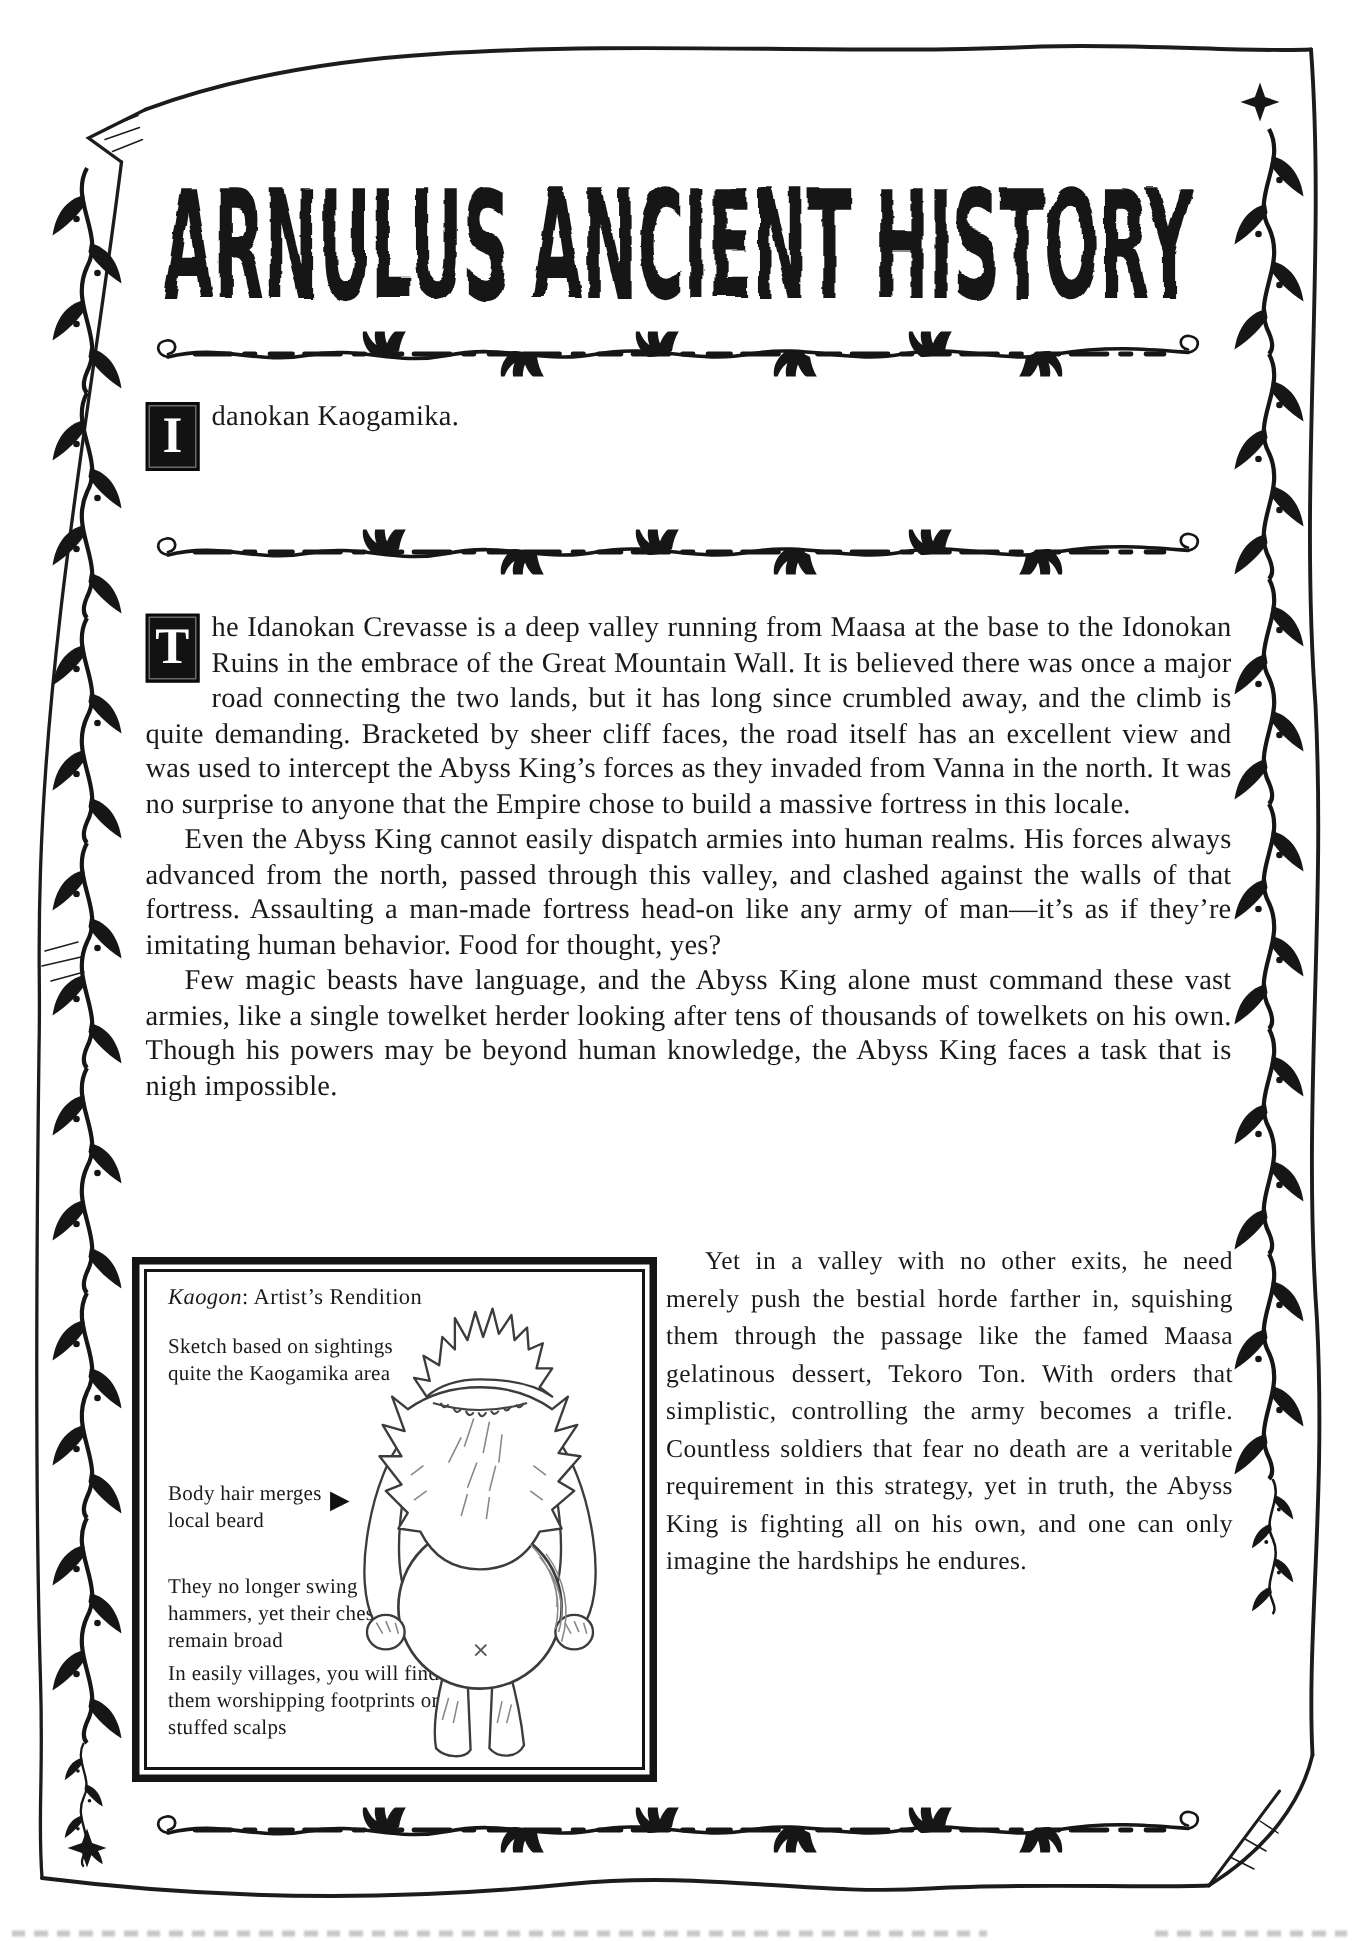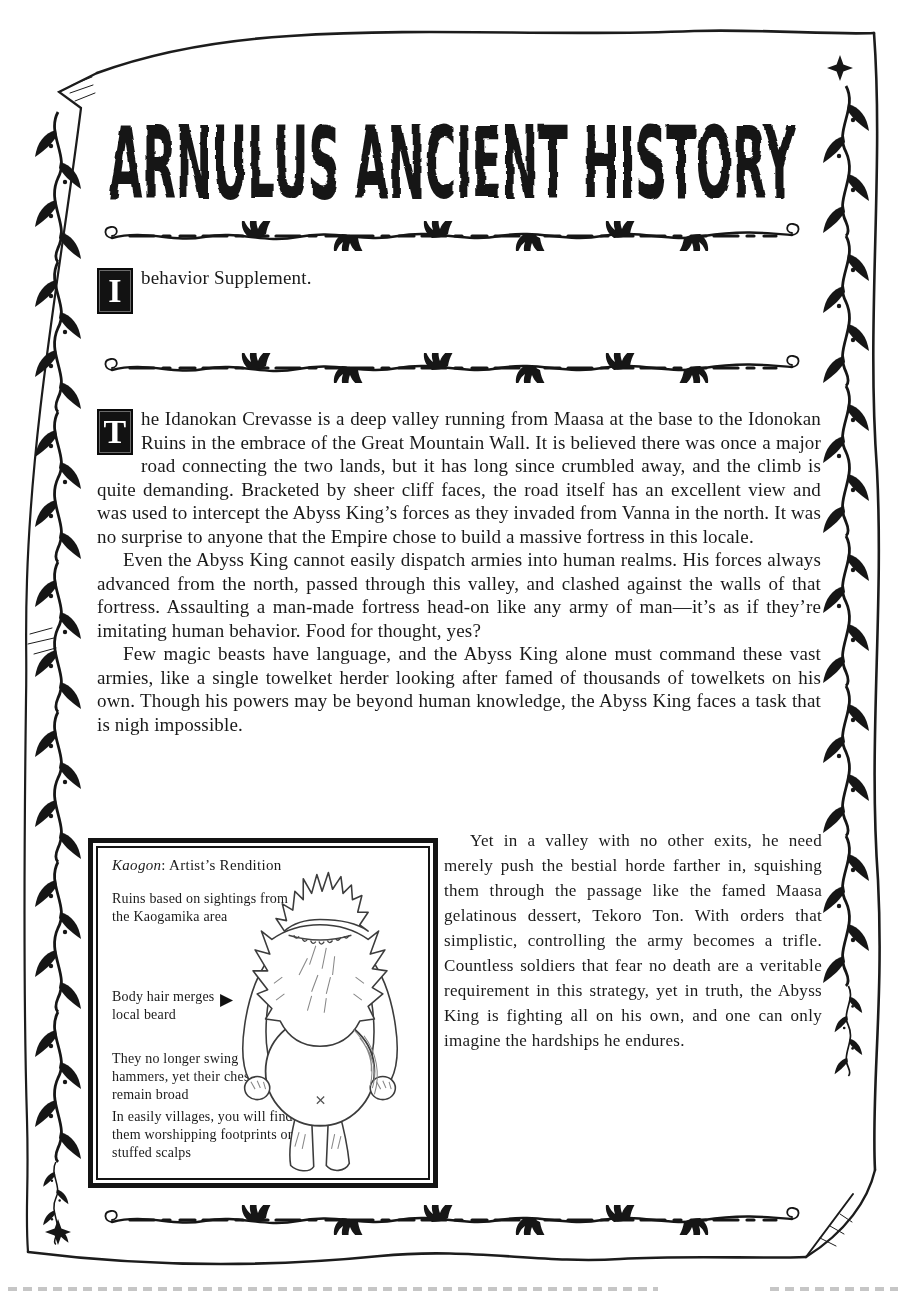--- a/index.html
+++ b/index.html
@@ -147,38 +147,38 @@
     <g transform="scale(1,1.32)" filter="url(#roughen)">
       <text x="9" y="67" textLength="686" lengthAdjust="spacingAndGlyphs" font-family="DejaVu Sans, sans-serif" font-weight="bold" font-size="76" fill="#161616">ARNULUS ANCIENT HISTORY</text>
     </g>
   </svg>
 
   <svg class="divider" id="div1" viewBox="0 0 704 30">
       <use href="#orn-div"></use>
     </svg>
 
   <div class="intro">
-    <span class="dropcap">I</span><span>behavior Supplement.</span>
+    <span class="dropcap">I</span><span>danokan Kaogamika.</span>
   </div>
 
   <svg class="divider" id="div2" viewBox="0 0 704 30">
       <use href="#orn-div"></use>
     </svg>
 
   <div class="main-block">
     <p><span class="dropcap">T</span><span>he Idanokan Crevasse is a deep valley running from Maasa at the base to the Idonokan Ruins in the embrace of the Great Mountain Wall.  It is believed there was once a major road connecting the two lands, but it has long since crumbled away, and the climb is quite demanding. Bracketed by sheer cliff faces, the road itself has an excellent view and was used to intercept the Abyss King’s forces as they invaded from Vanna in the north. It was no surprise to anyone that the Empire chose to build a massive fortress in this locale.</span></p>
     <p class="indent">Even the Abyss King cannot easily dispatch armies into human realms. His forces always advanced from the north, passed through this valley, and clashed against the walls of that fortress. Assaulting a man-made fortress head-on like any army of man—it’s as if they’re imitating human behavior. Food for thought, yes?</p>
-    <p class="indent">Few magic beasts have language, and the Abyss King alone must command these vast armies, like a single towelket herder looking after famed of thousands of towelkets on his own. Though his powers may be beyond human knowledge, the Abyss King faces a task that is nigh impossible.</p>
+    <p class="indent">Few magic beasts have language, and the Abyss King alone must command these vast armies, like a single towelket herder looking after tens of thousands of towelkets on his own. Though his powers may be beyond human knowledge, the Abyss King faces a task that is nigh impossible.</p>
   </div>
 
   <div class="figure-box">
     <div class="figure-inner">
       <div class="fig-caption"><span class="cap-i">Kaogon</span><span>: Artist’s Rendition</span></div>
 
-      <div class="fig-ann" id="ann1">Ruins based on sightings from the Kaogamika area</div>
+      <div class="fig-ann" id="ann1">Sketch based on sightings quite the Kaogamika area</div>
       <div class="fig-ann" id="ann2">Body hair merges local beard</div>
       <span class="pointer-arrow">▶</span>
       <div class="fig-ann" id="ann3">They no longer swing hammers, yet their chests remain broad</div>
       <div class="fig-ann" id="ann4">In easily villages, you will find them worshipping footprints or stuffed scalps</div>
 
       <svg class="creature" viewBox="0 0 200 300">
         <g stroke="#3c3c3c" stroke-width="1.5" stroke-linejoin="round" fill="#fff">
 
           <path d="M56,88 C42,100 32,128 28,156 C25,176 26,196 32,208 C36,216 46,218 50,210 C54,202 52,192 50,182 C46,160 50,120 60,100 Z"></path>
           <path d="M144,88 C158,100 168,128 172,156 C175,176 174,196 168,208 C164,216 154,218 150,210 C146,202 148,192 150,182 C154,160 150,120 140,100 Z"></path>

